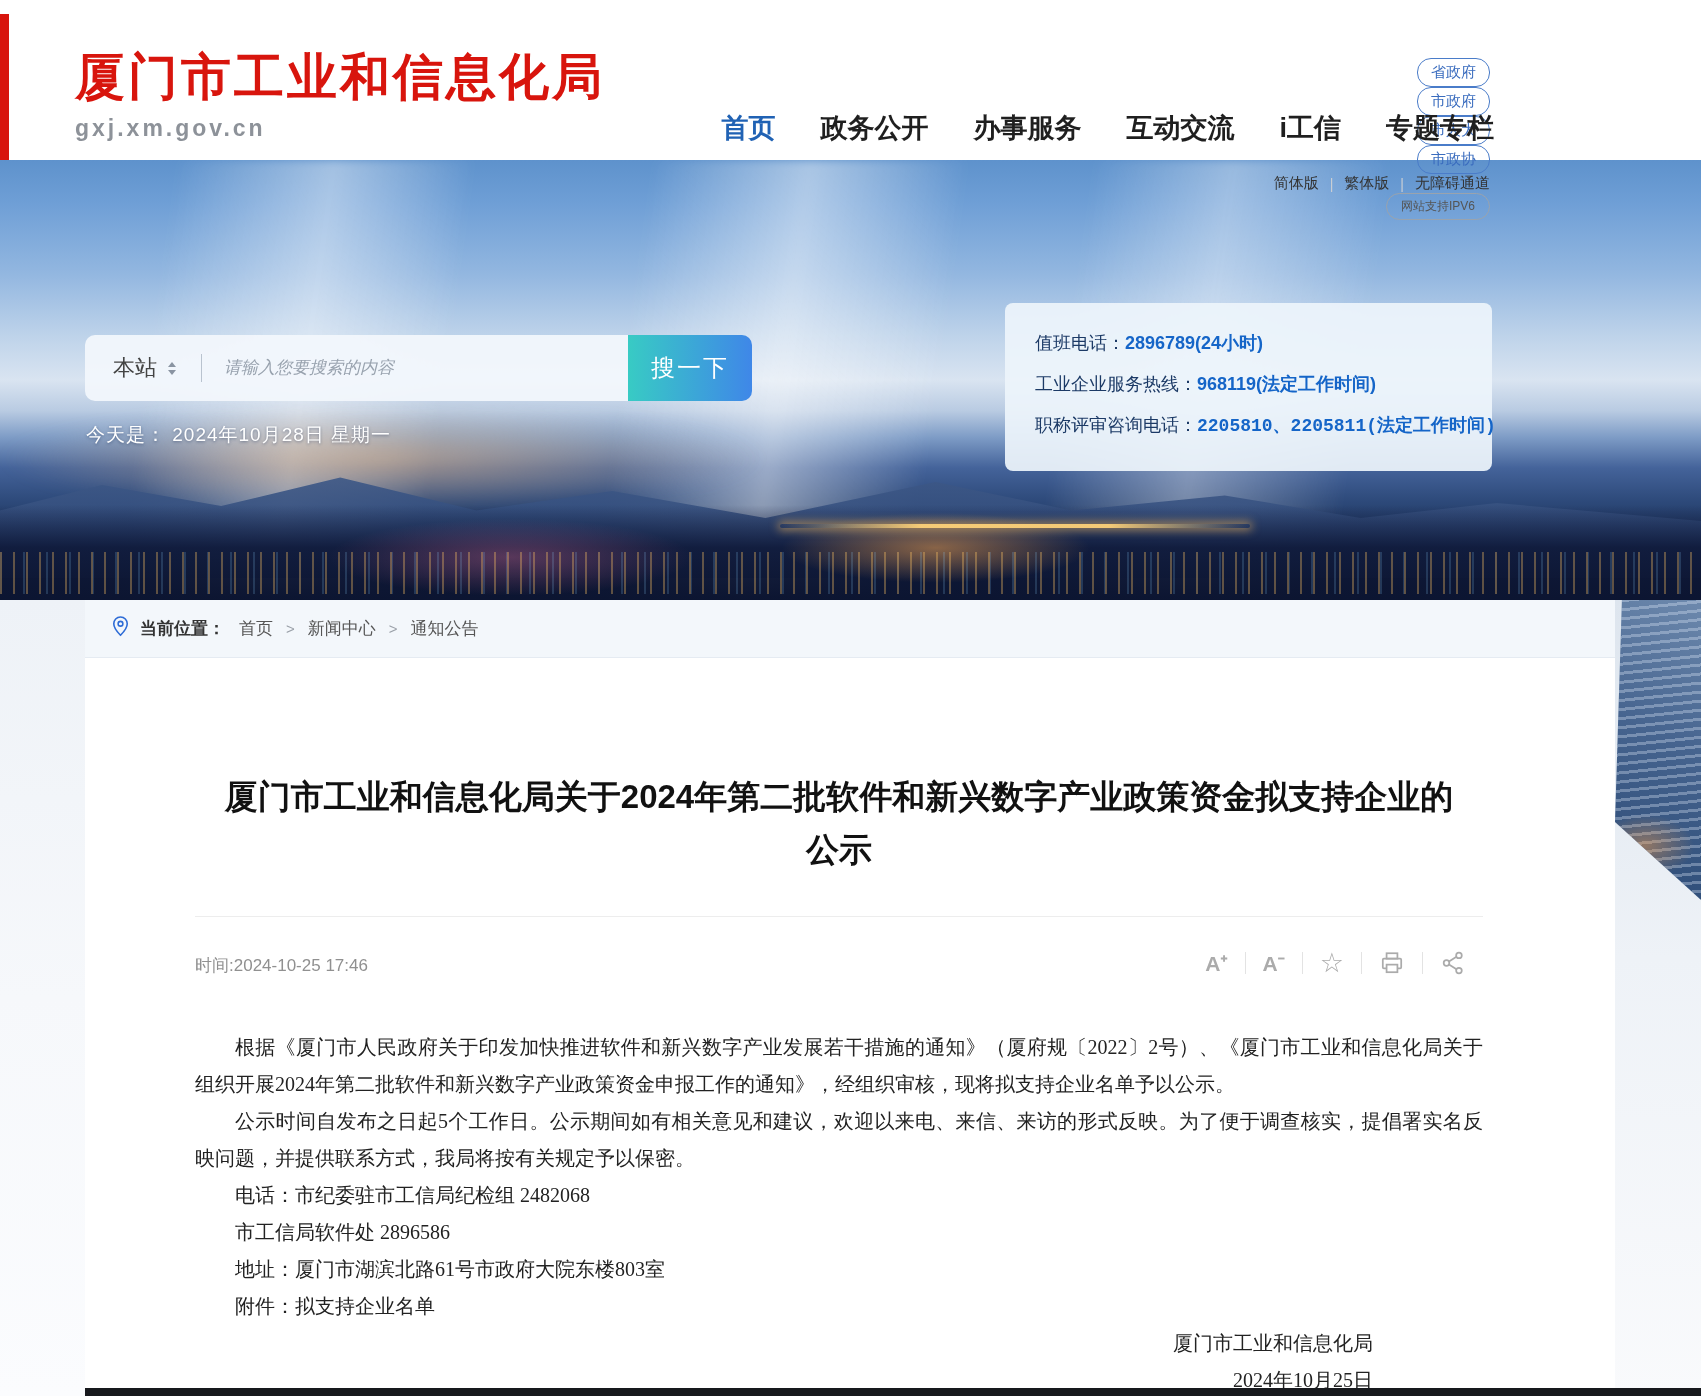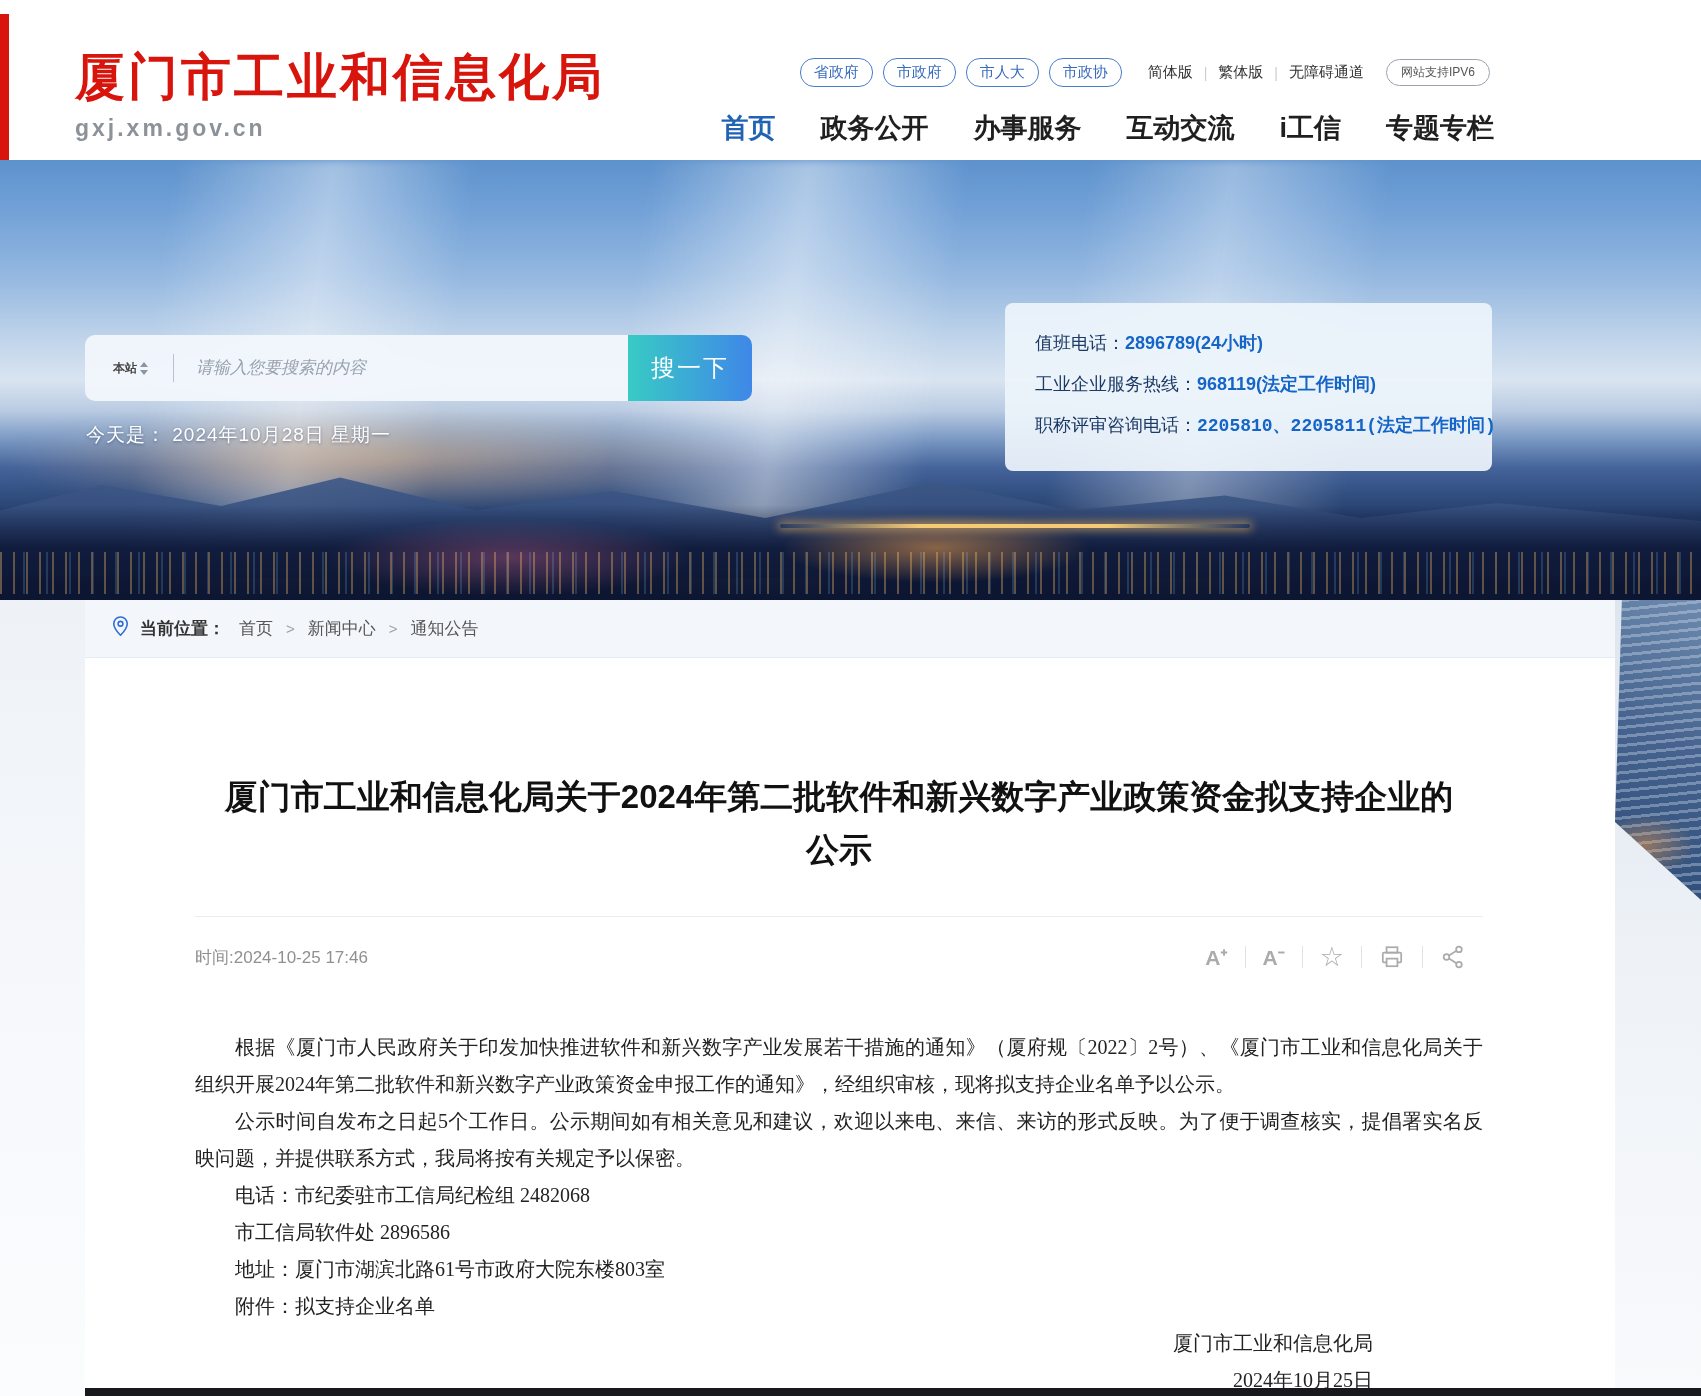--- a/index.html
+++ b/index.html
@@ -5,21 +5,21 @@
   * { margin:0; padding:0; box-sizing:border-box; }
   body { font-family:"Liberation Sans", sans-serif; background:#fff; }
   .page { position:relative; width:1701px; height:1396px; overflow:hidden; background:#fff; }
 
   
   .header { position:absolute; top:0; left:0; width:100%; height:160px; background:#fff; z-index:4; }
   .red-accent { position:absolute; left:0; top:14px; width:9px; height:146px; background:#d8150d; }
   .logo { position:absolute; left:75px; top:44px; }
   .logo-title { font-size:50px; font-weight:bold; color:#d8150d; letter-spacing:3px; }
   .logo-domain { font-size:23px; font-weight:bold; color:#8d9299; letter-spacing:3px; margin-top:4px; }
-  .quick-row { position:absolute; top:58px; right:211px; display:flex; align-items:center; }
+  .quick-row { position:absolute; top:58px; right:211px; display:flex; align-items:flex-end;flex-direction:column; }
   .gov-pill { border:1px solid #4a7cc9; color:#3a6cbe; border-radius:14px; font-size:15px; padding:4px 13px; margin-left:10px; cursor:pointer; white-space:nowrap; }
   .ver-group { display:flex; align-items:center; margin-left:26px; }
   .ver-link { font-size:15px; color:#333; cursor:pointer; white-space:nowrap; }
   .ver-sep { color:#c9ced4; margin:0 11px; font-size:14px; }
   .ipv6-pill { border:1px solid #9aa3ad; color:#555; border-radius:15px; font-size:12px; padding:4px 14px; margin-left:22px; white-space:nowrap; cursor:pointer; }
   .main-nav { position:absolute; top:110px; right:207px; display:flex; gap:45px; }
   .nav-item { font-size:27px; font-weight:bold; color:#1f1f1f; cursor:pointer; white-space:nowrap; }
   .nav-item.active { color:#2062b4; }
 
   
@@ -37,21 +37,21 @@
                radial-gradient(260px 55px at 30% 55%, rgba(255,120,160,.3), transparent 70%),
                linear-gradient(180deg, rgba(18,31,68,0) 0%, rgba(14,24,56,.9) 45%, #0c1531 100%); }
   .city-lights { position:absolute; left:0; right:0; bottom:6px; height:42px; opacity:.4;
     background:repeating-linear-gradient(90deg, rgba(255,196,100,.85) 0 2px, transparent 2px 13px),
                repeating-linear-gradient(90deg, rgba(140,210,255,.45) 0 2px, transparent 2px 23px); }
   .bridge { position:absolute; left:780px; bottom:72px; width:470px; height:4px; border-radius:2px;
     background:linear-gradient(90deg, rgba(255,200,100,0), rgba(255,210,120,.95) 30%, rgba(255,210,120,.95) 70%, rgba(255,200,100,0)); box-shadow:0 0 10px 2px rgba(255,190,90,.6); }
 
   .search-wrap { position:absolute; left:85px; top:175px; width:667px; height:66px; display:flex; border-radius:10px; overflow:hidden; }
   .search-left { flex:1; background:rgba(242,247,252,.94); display:flex; align-items:center; padding-left:28px; }
-  .scope { display:flex; align-items:center; gap:0; font-size:12px; color:#444; cursor:pointer;font-weight:bold; }
+  .scope { display:flex; align-items:center; gap:8px; font-size:22px; color:#444; cursor:pointer; }
   .scope-arrows { display:inline-flex; }
   .search-vsep { width:1px; height:28px; background:#b9c3cf; margin:0 22px; }
   .search-input { flex:1; border:none; outline:none; background:transparent; font-size:17px; color:#333; font-family:"Liberation Sans",sans-serif;font-style:italic; }
   .search-input::placeholder { color:#98a2ae; }
   .search-btn { width:124px; border:none; cursor:pointer; color:#fff; font-size:24px; letter-spacing:2px;
     background:linear-gradient(90deg,#38cbc4 0%, #3f87e8 100%); font-family:"Liberation Sans",sans-serif; }
   .today { position:absolute; left:86px; top:262px; color:#fff; font-size:19px; letter-spacing:1px; text-shadow:0 1px 3px rgba(20,40,80,.45); }
 
   .hotline-box { position:absolute; left:1005px; top:143px; width:487px; border-radius:8px;
     background:rgba(237,244,251,.93); padding:28px 0 24px 30px; }
@@ -75,21 +75,21 @@
   
   .card { position:absolute; left:85px; top:600px; width:1530px; height:796px; background:#fff; }
   .breadcrumb { height:58px; background:#f3f7fb; border-bottom:1px solid #e5ebf2; display:flex; align-items:center; padding-left:26px; }
   .crumb-label { font-size:17px; font-weight:bold; color:#333; margin:0 14px 0 10px; }
   .crumb-link { font-size:17px; color:#555; cursor:pointer; }
   .crumb-sep { font-size:15px; color:#9aa0a8; margin:0 13px; }
 
   .article { padding:0 132px 0 110px; }
   .article-title { margin-top:112px; text-align:center; font-size:33px; line-height:53px; font-weight:bold; color:#111; }
   .title-divider { margin-top:40px; border-bottom:1px solid #ededed; }
-  .meta-row { margin-top:20px; height:40px; display:flex; justify-content:space-between; align-items:center; }
+  .meta-row { margin-top:20px; height:40px; display:flex; justify-content:space-between; align-items:flex-end; }
   .meta-time { font-size:17px; color:#909090; }
   .tools { display:flex; align-items:center; }
   .tool { color:#ababab; cursor:pointer; display:flex; align-items:center; padding:0 17px; }
   .tool-af { font-size:21px; font-weight:bold; }
   .tool-star { font-size:27px; line-height:24px; }
   .tsep { width:1px; height:22px; background:#e3e3e3; }
 
   .article-body { margin-top:52px; font-family:"Liberation Serif","DejaVu Serif",serif; font-size:20px; color:#222; }
   .article-body p { line-height:37px; text-align:justify; text-indent:2em; }
   .article-body p.sig { text-align:right; text-indent:0; padding-right:110px; }

